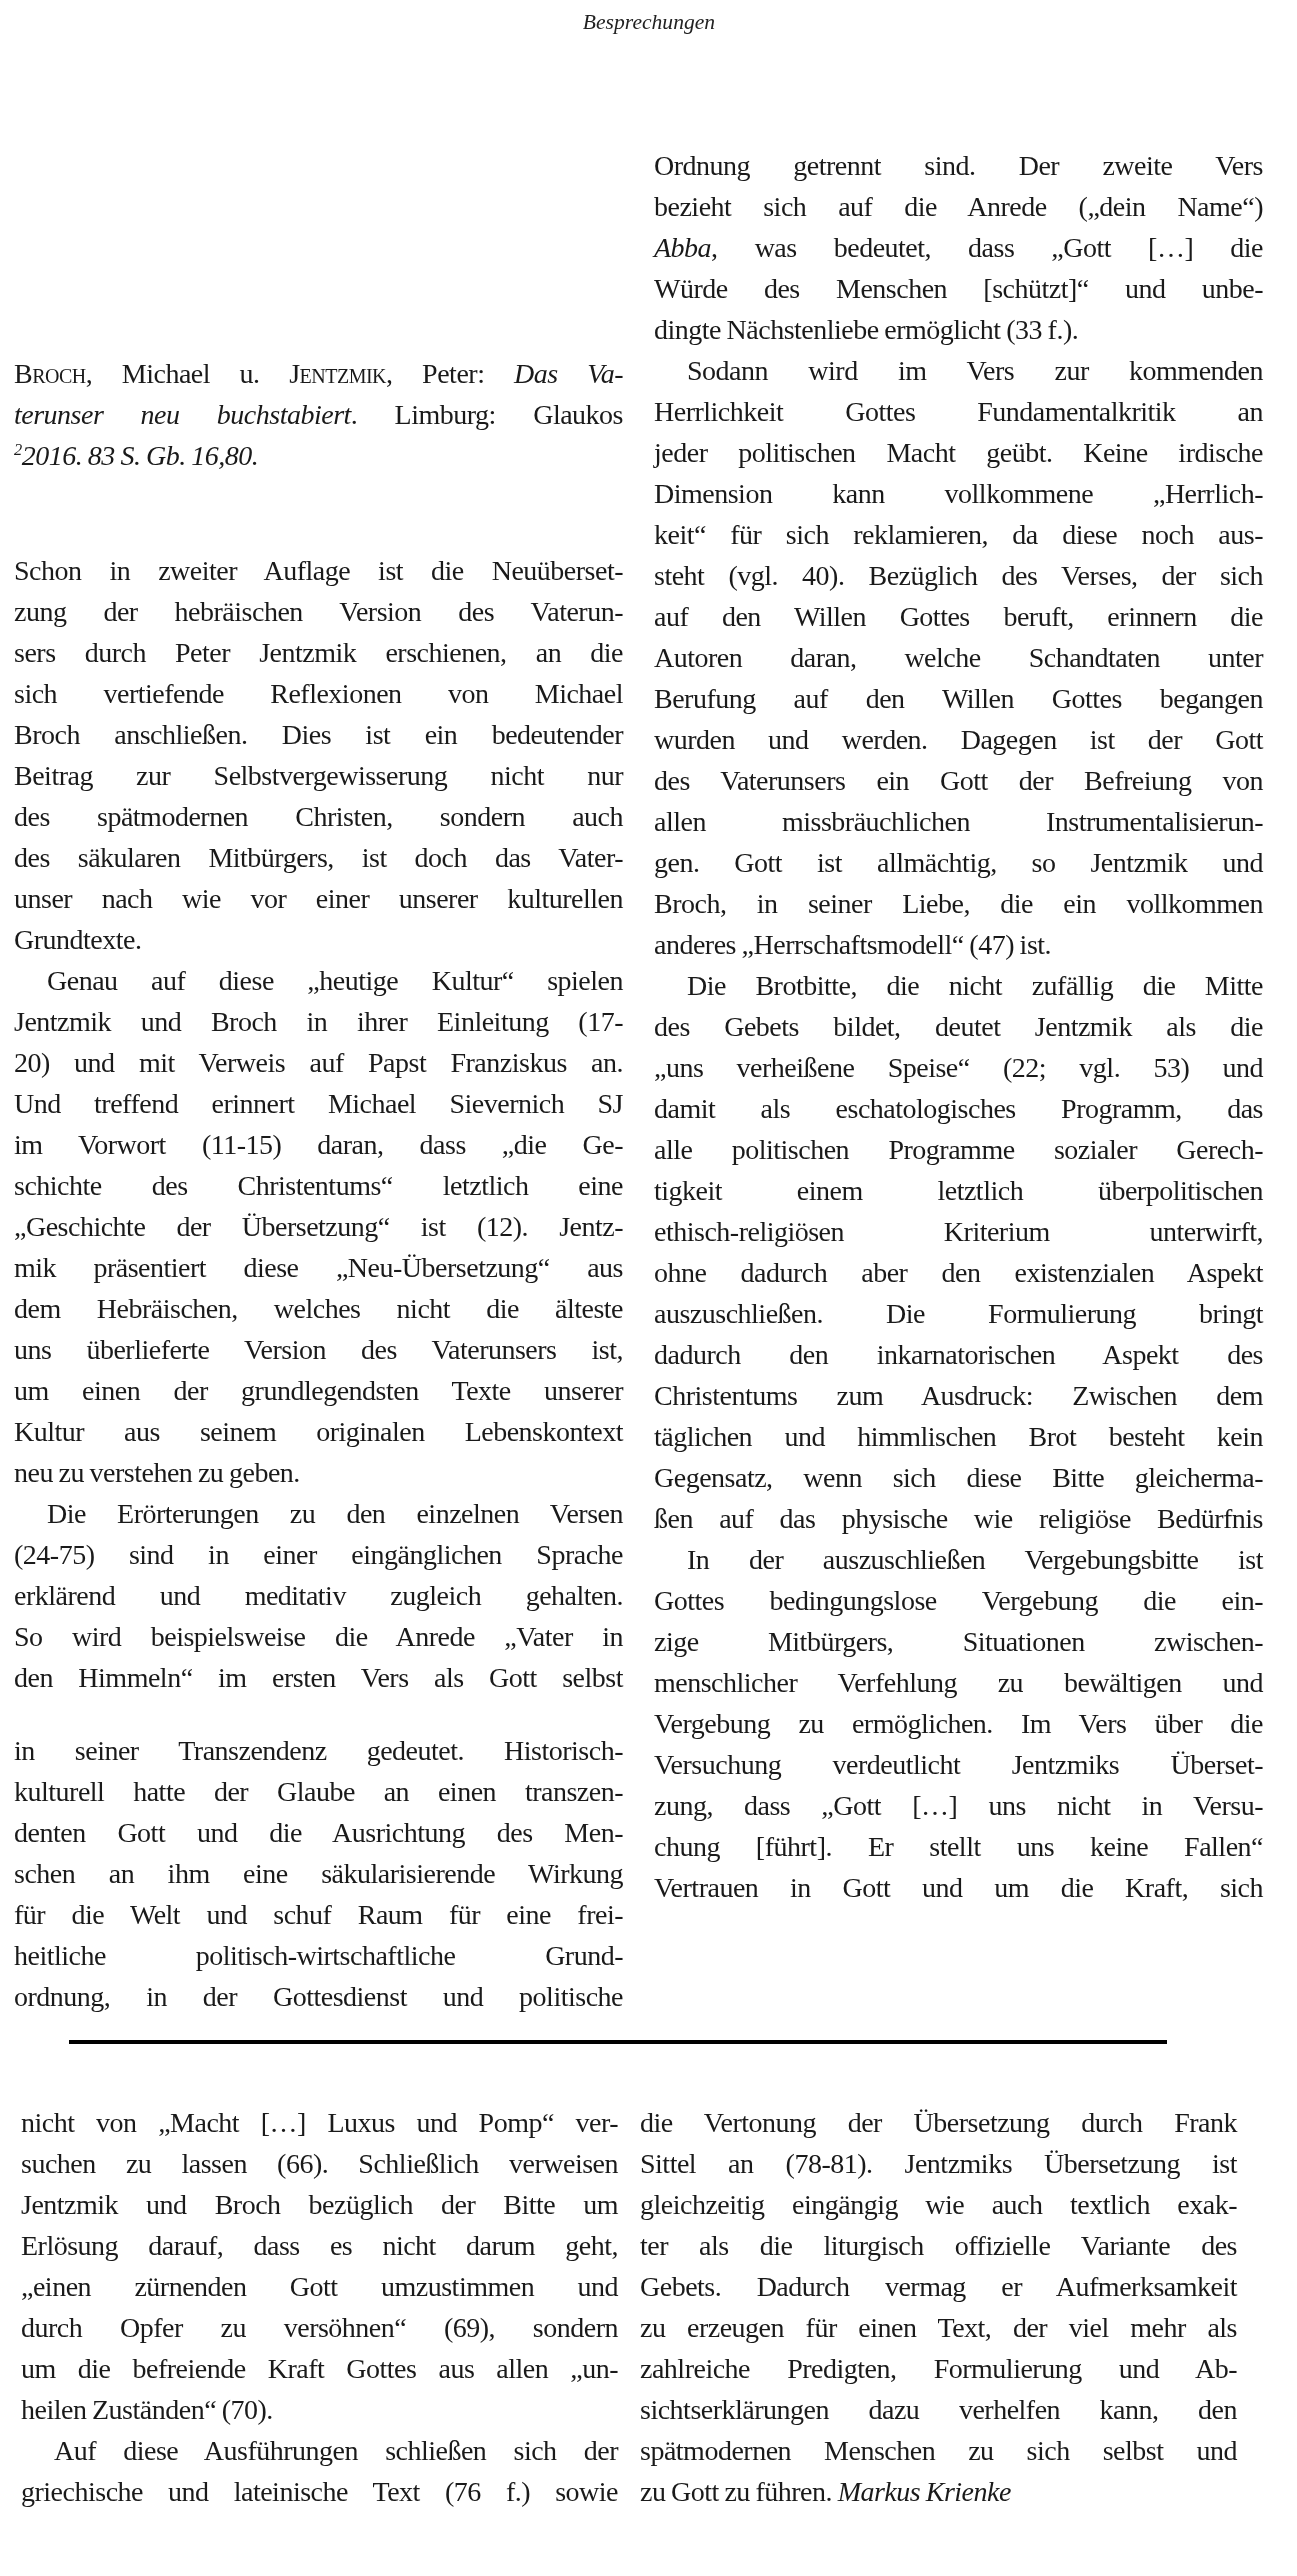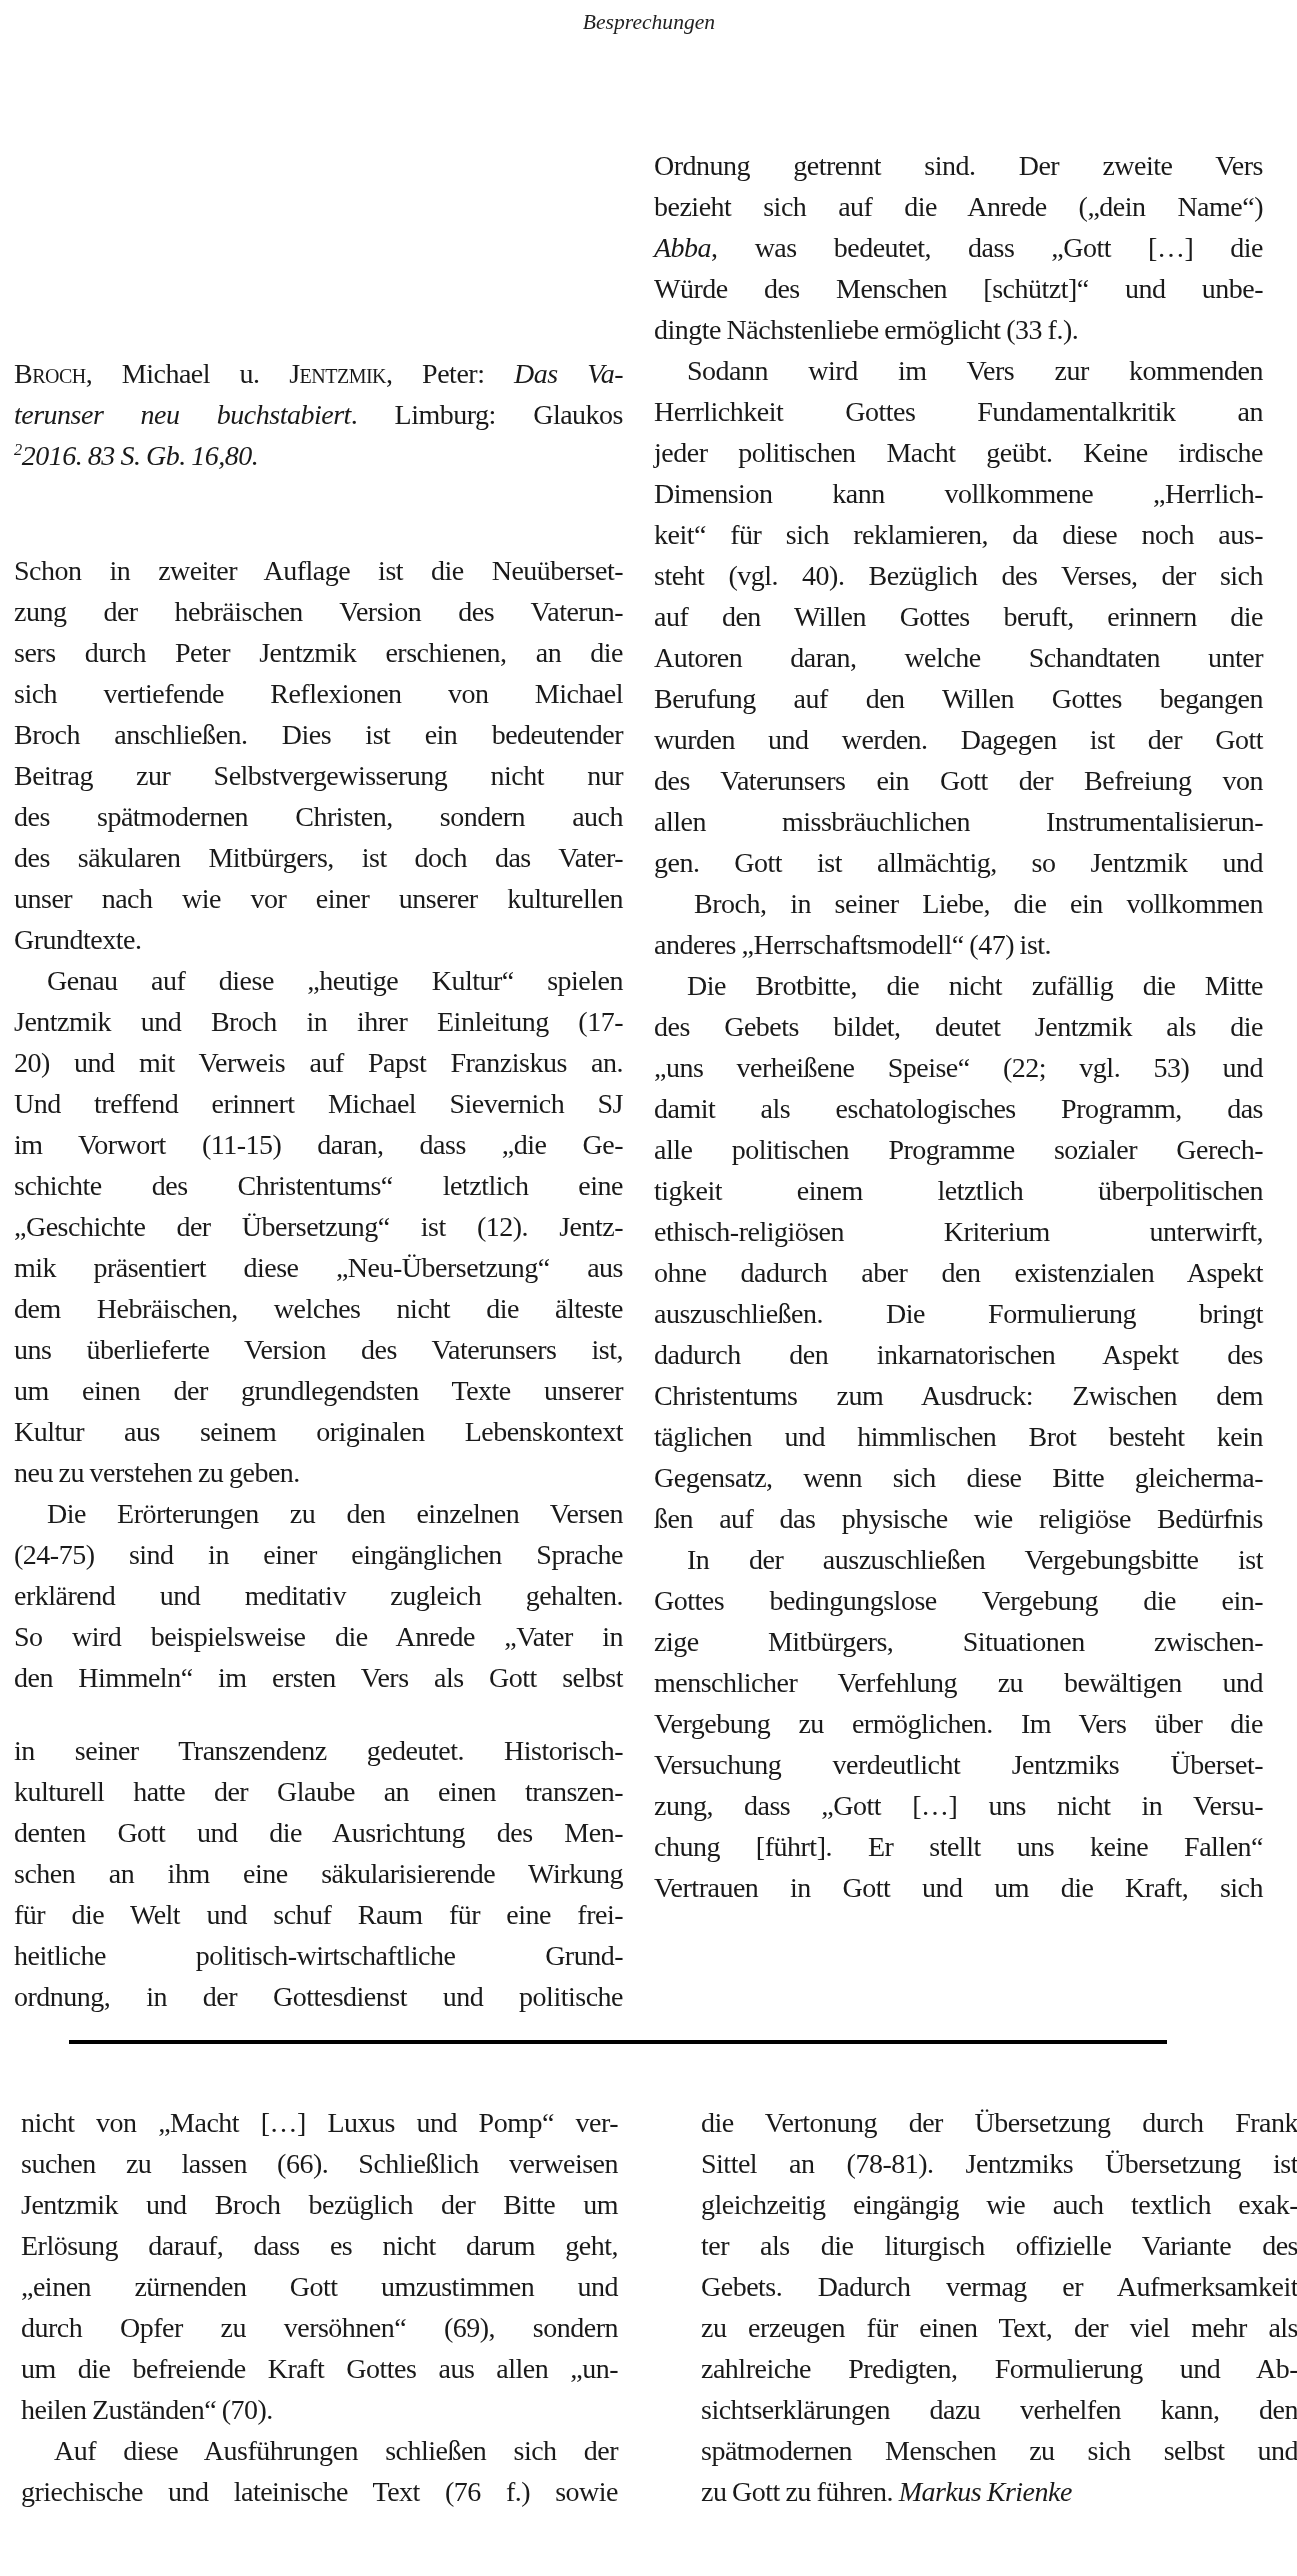--- a/index.html
+++ b/index.html
@@ -27,21 +27,21 @@
   }
   .line.last { text-align-last: left; }
   .line.indent { text-indent: 33px; }
   .sc { font-variant: small-caps; }
   .it { font-style: italic; }
   sup.ed { font-size: 16.4px; vertical-align: 10.4px; line-height: 0; }
 
   #col-left-top  { left: 14px;  top: 353px; width: 609px; }
   #col-right-top { left: 654px; top: 145px; width: 609px; }
   #col-left-bot  { left: 21px;  top: 2102px; width: 597px; }
-  #col-right-bot { left: 701px; top: 2102px; width: 597px; }
+  #col-right-bot { left: 640px; top: 2102px; width: 597px; }
 
   .rule {
     position: absolute; left: 69px; top: 2040px; width: 1098px; height: 3.5px;
     background: #000;
   }
   .sig-line { display: flex; justify-content: space-between; }
   .sig-line .sig { font-style: italic; }
 </style>
 </head>
 <body>
@@ -105,21 +105,21 @@
       <div class="line" style="display: block;">Dimension kann vollkommene „Herrlich-</div>
       <div class="line" style="display: block;">keit“ für sich reklamieren, da diese noch aus-</div>
       <div class="line" style="display: block;">steht (vgl. 40). Bezüglich des Verses, der sich</div>
       <div class="line" style="display: block;">auf den Willen Gottes beruft, erinnern die</div>
       <div class="line" style="display: block;">Autoren daran, welche Schandtaten unter</div>
       <div class="line" style="display: block;">Berufung auf den Willen Gottes begangen</div>
       <div class="line" style="display: block;">wurden und werden. Dagegen ist der Gott</div>
       <div class="line" style="display: block;">des Vaterunsers ein Gott der Befreiung von</div>
       <div class="line" style="display: block;">allen missbräuchlichen Instrumentalisierun-</div>
       <div class="line" style="display: block;">gen. Gott ist allmächtig, so Jentzmik und</div>
-      <div class="line" style="display: block; margin-left: 40px;">Broch, in seiner Liebe, die ein vollkommen</div>
+      <div class="line" style="display: block;">Broch, in seiner Liebe, die ein vollkommen</div>
       <div class="line last" style="display: block;">anderes „Herrschaftsmodell“ (47) ist.</div>
       <div class="line indent" style="display: block;">Die Brotbitte, die nicht zufällig die Mitte</div>
       <div class="line" style="display: block;">des Gebets bildet, deutet Jentzmik als die</div>
       <div class="line" style="display: block;">„uns verheißene Speise“ (22; vgl. 53) und</div>
       <div class="line" style="display: block;">damit als eschatologisches Programm, das</div>
       <div class="line" style="display: block;">alle politischen Programme sozialer Gerech-</div>
       <div class="line" style="display: block;">tigkeit einem letztlich überpolitischen</div>
       <div class="line" style="display: block;">ethisch-religiösen Kriterium unterwirft,</div>
       <div class="line" style="display: block;">ohne dadurch aber den existenzialen Aspekt</div>
       <div class="line" style="display: block;">auszuschließen. Die Formulierung bringt</div>

